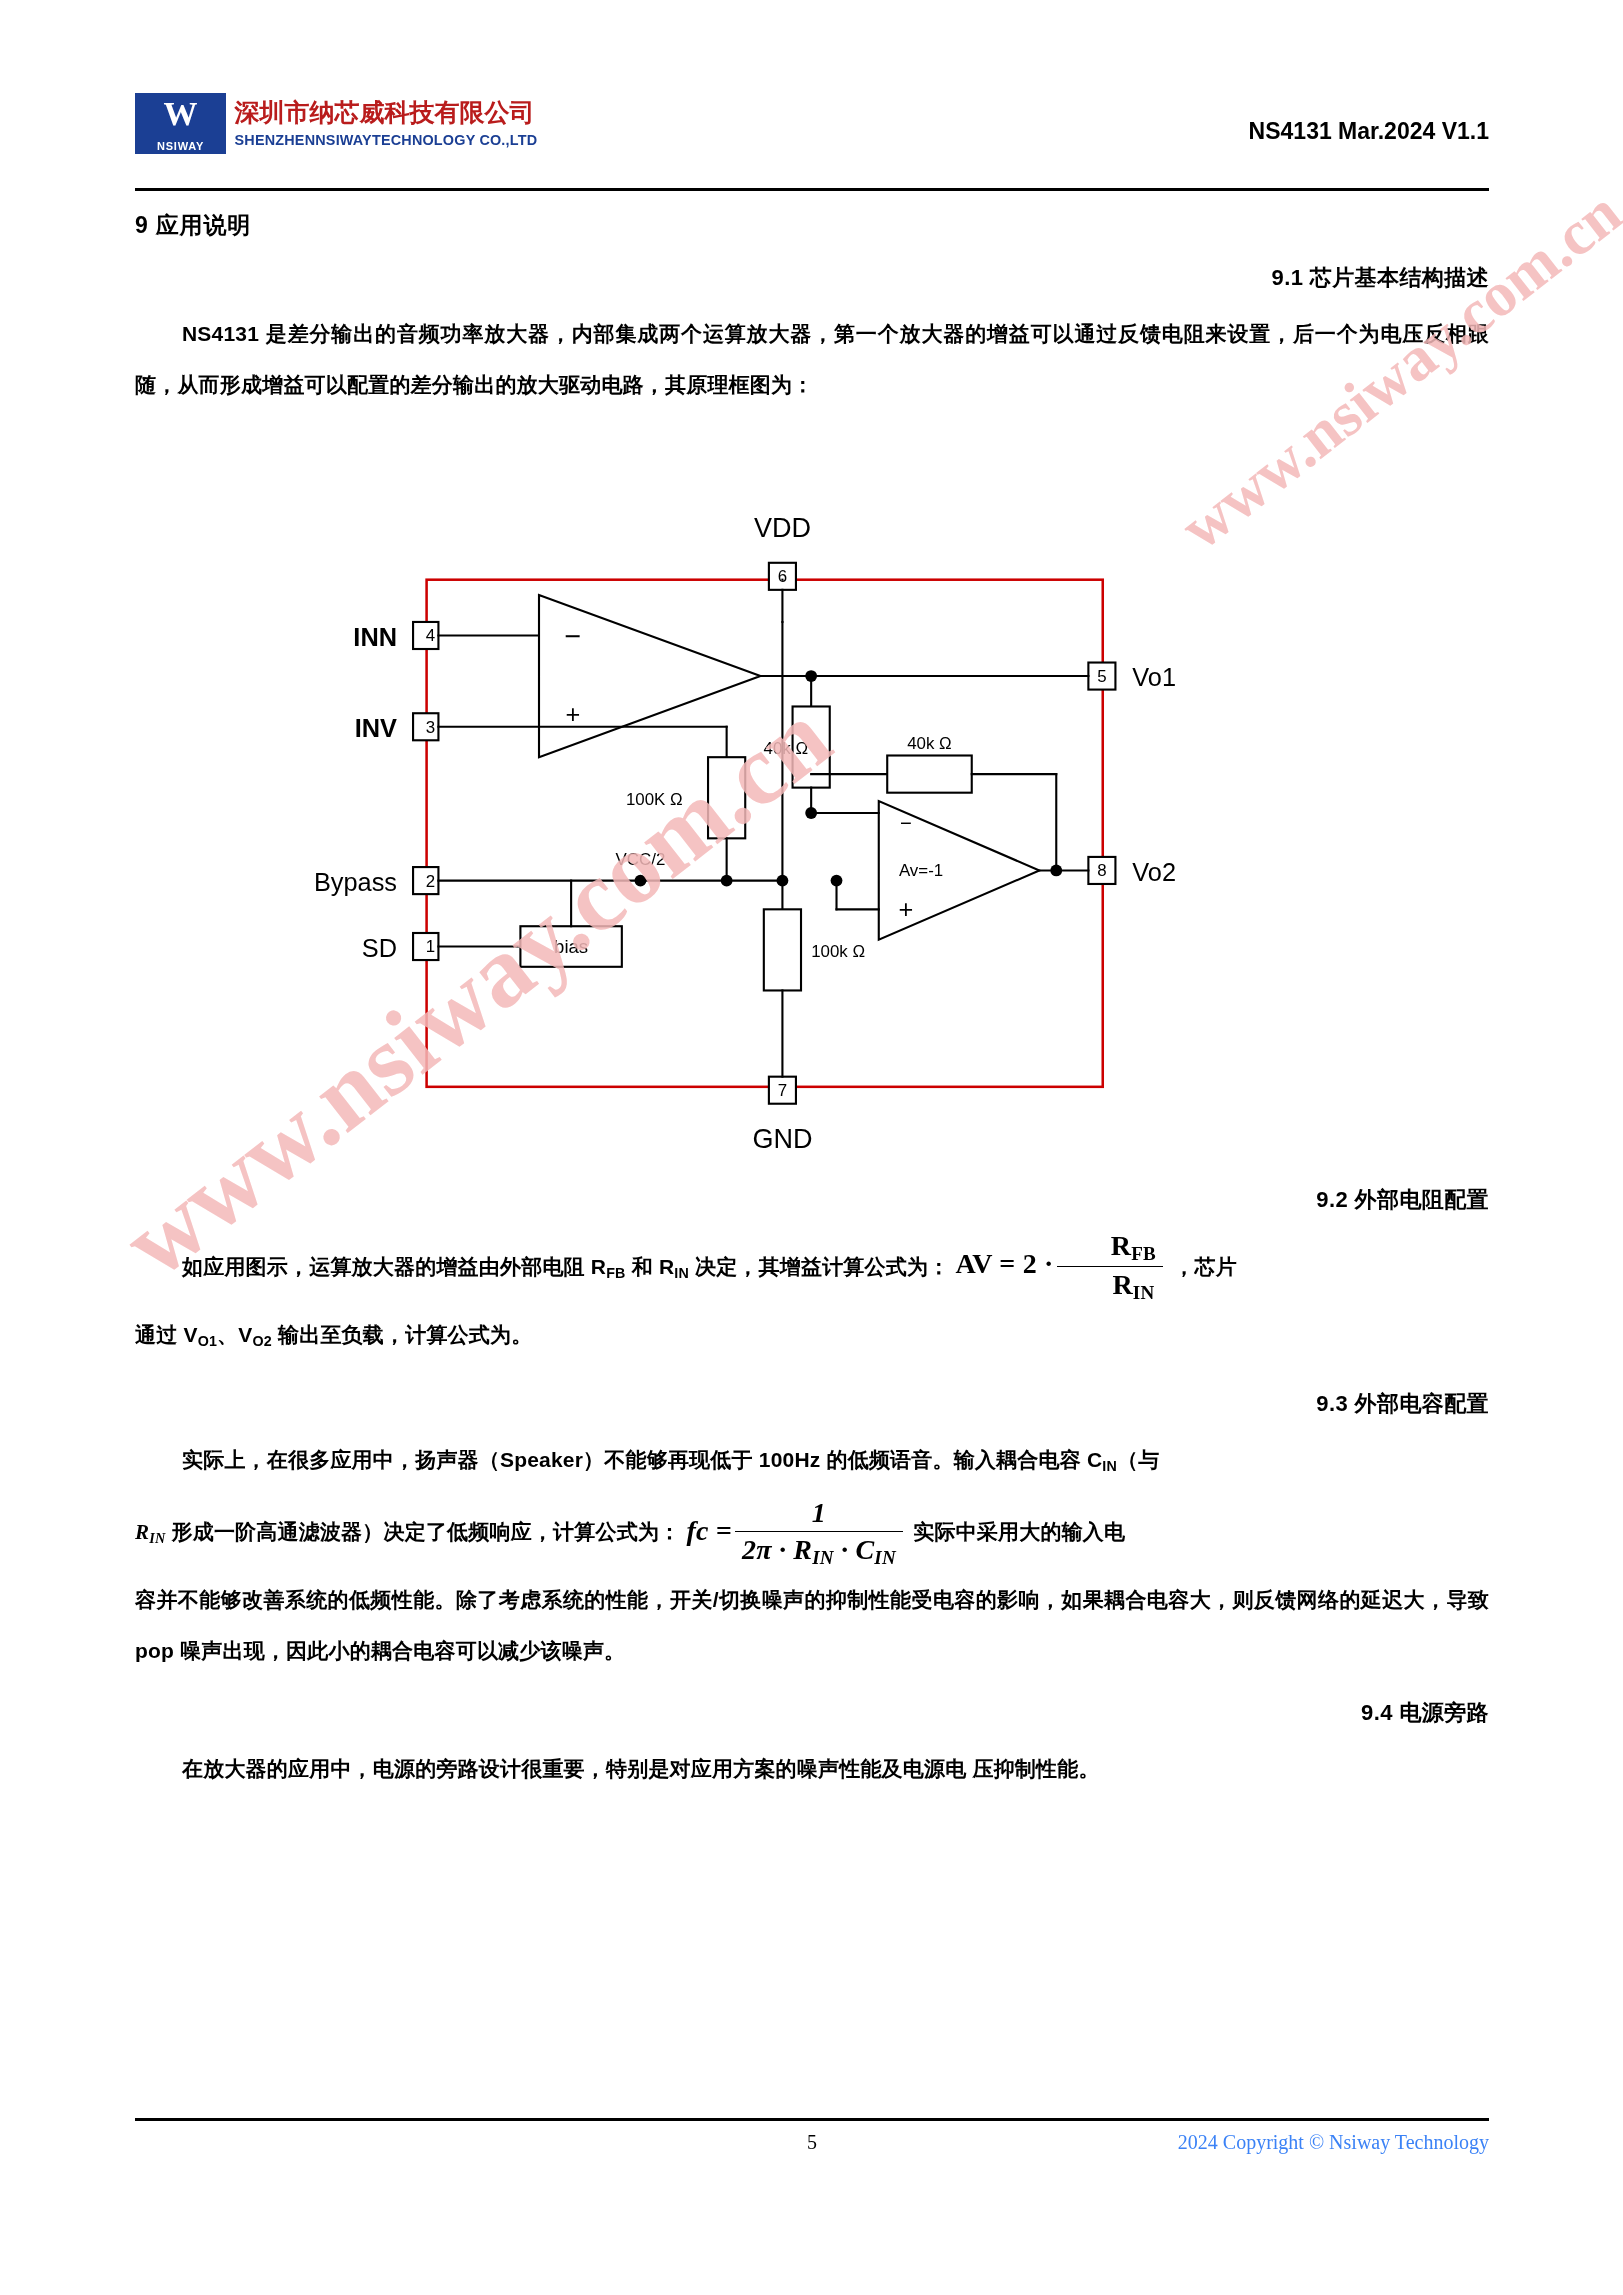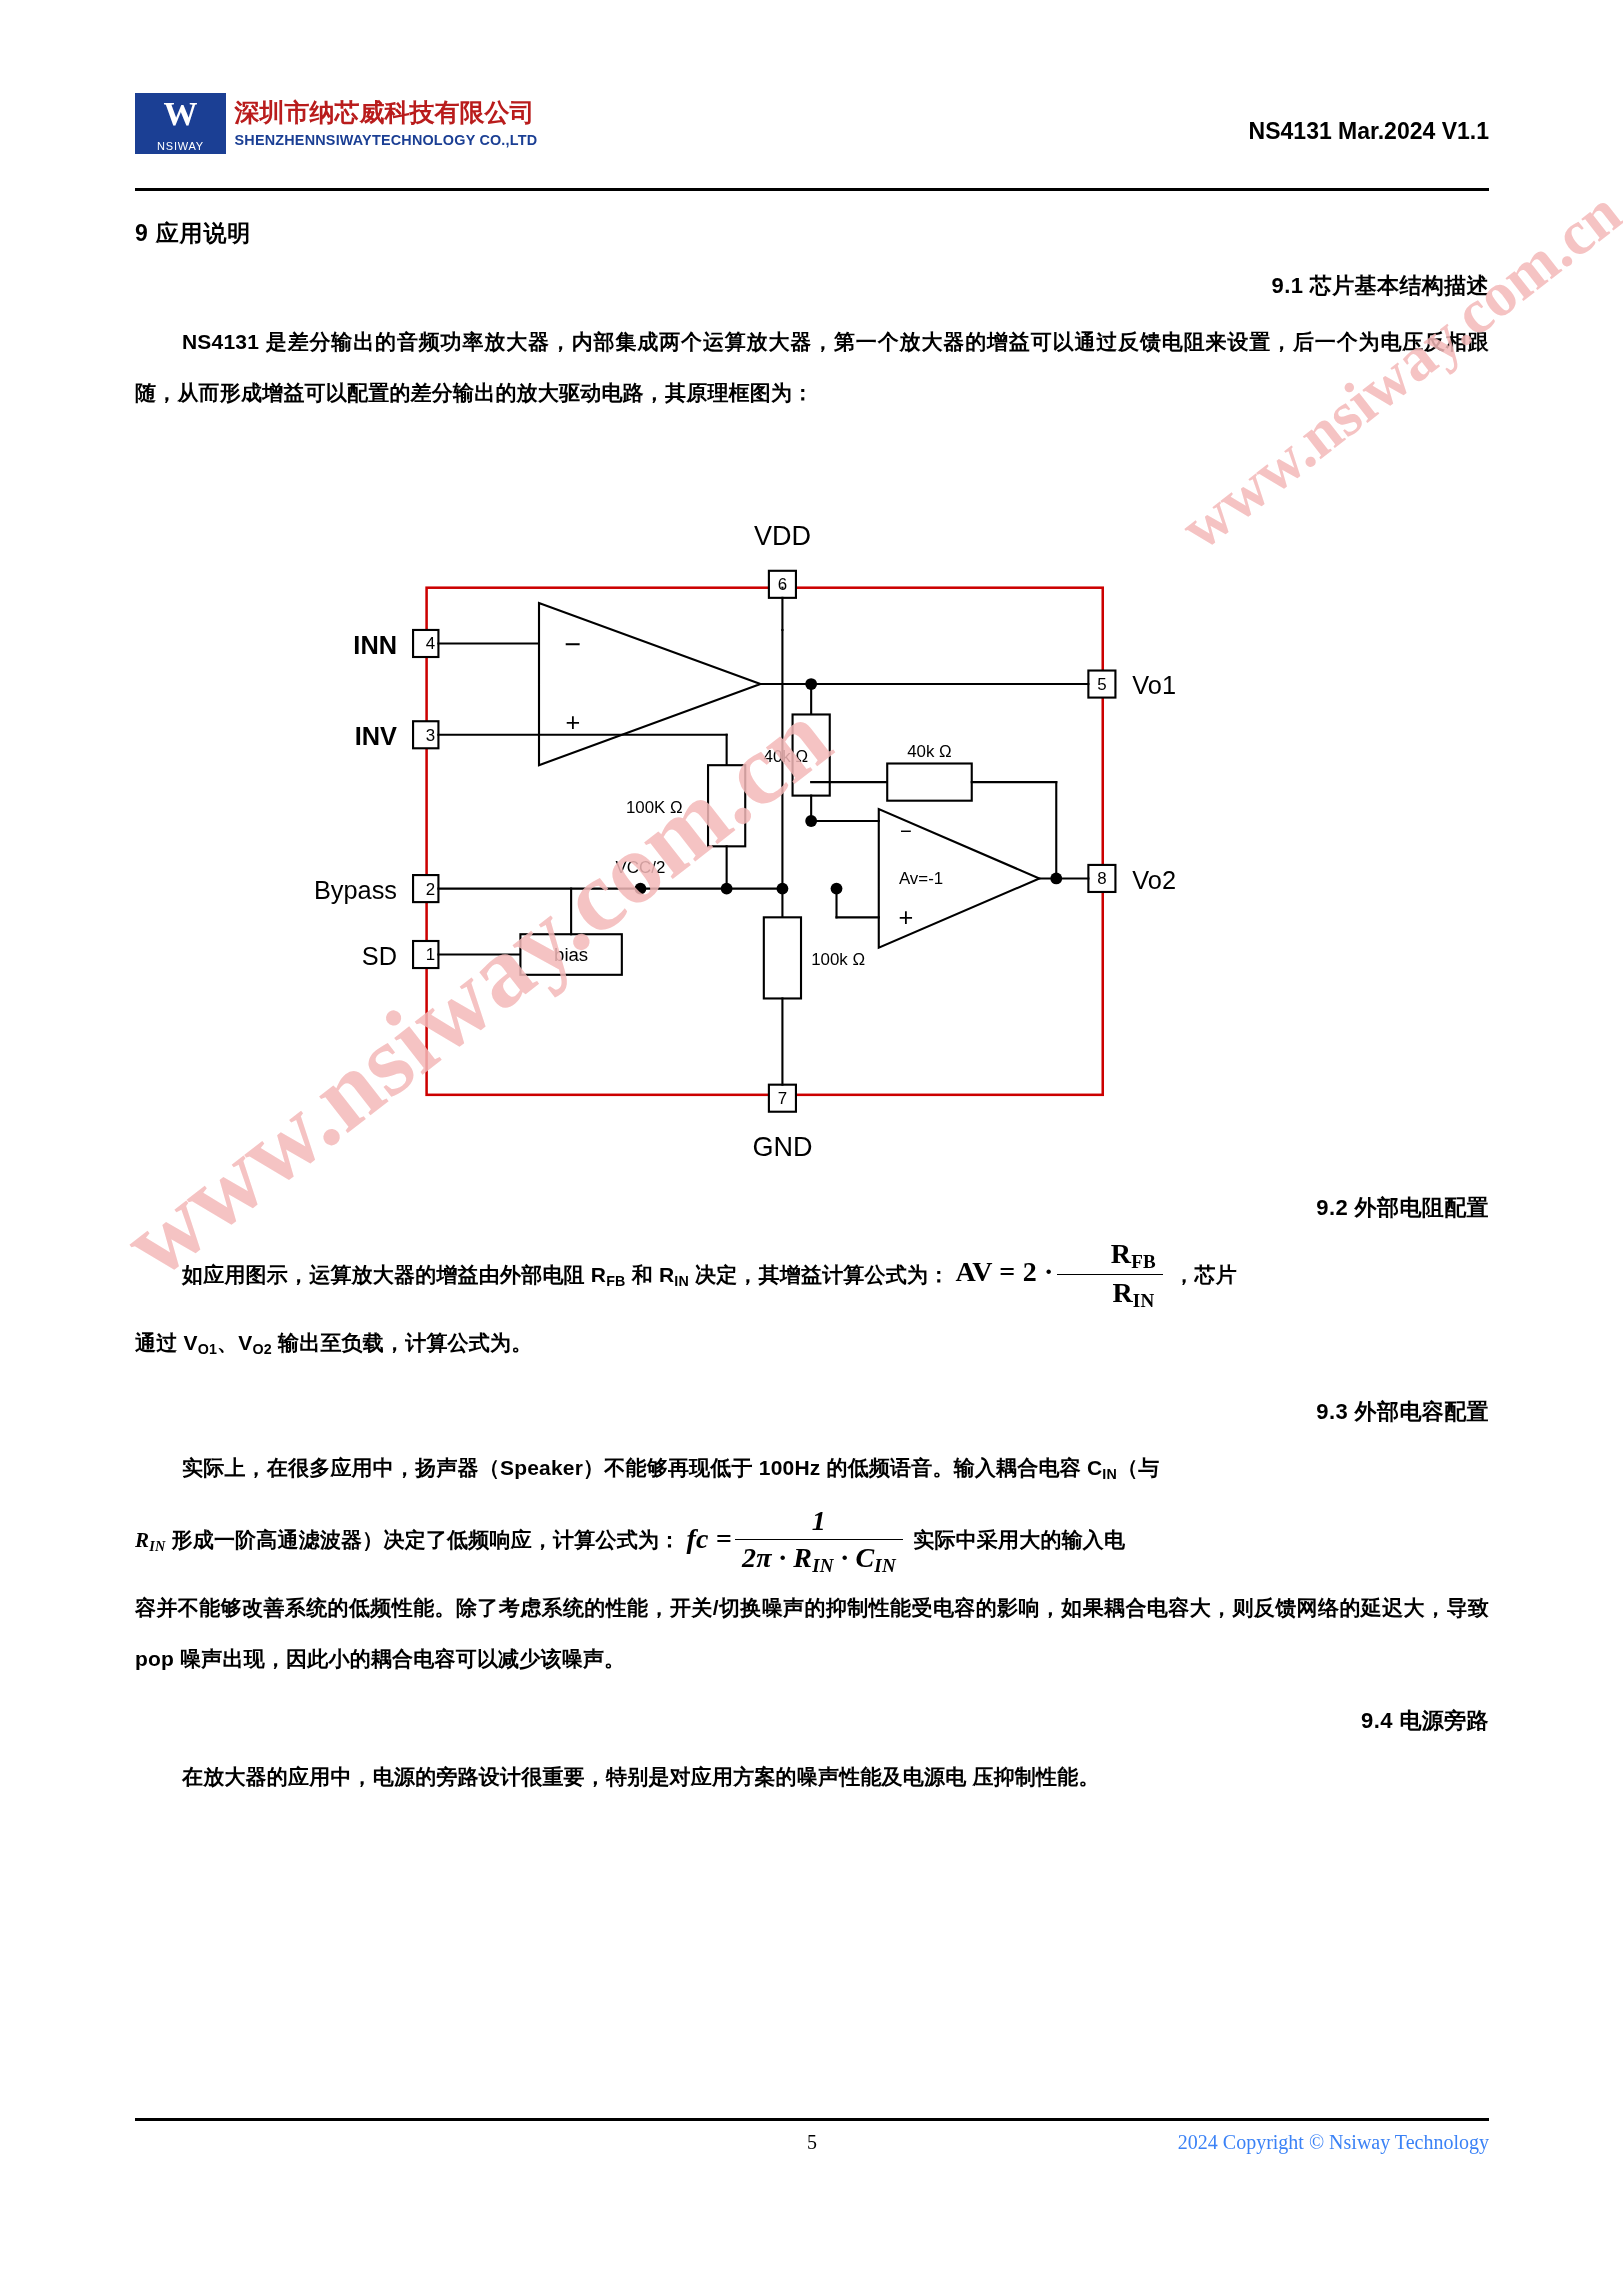--- a/index.html
+++ b/index.html
@@ -92,21 +92,21 @@
   }
   .logo-mark .nm {
     position: absolute;
     left: 0;
     bottom: 2.5px;
     width: 91px;
     text-align: center;
     font-size: 11px;
     letter-spacing: 0.8px;
     color: #fff;
-    font-weight: normal;
+    font-weight: bold;
   }
   .logo-cn {
     font-size: 25px;
     font-weight: bold;
     color: #b91c1c;
     line-height: 34px;
     padding-top: 1.7px;
   }
   .logo-en {
     font-size: 14.4px;
@@ -129,21 +129,21 @@
     top: 188px;
     width: 1354px;
     height: 3.4px;
     background: #000;
   }
 
   
   .content {
     position: absolute;
     left: 135px;
-    top: 218px;
+    top: 210px;
     width: 1354px;
   }
   h2.sec {
     font-size: 23px;
     font-weight: bold;
     margin: 0 0 22px 0;
     letter-spacing: 0.8px;
   }
   h3.sub {
     font-size: 22px;

